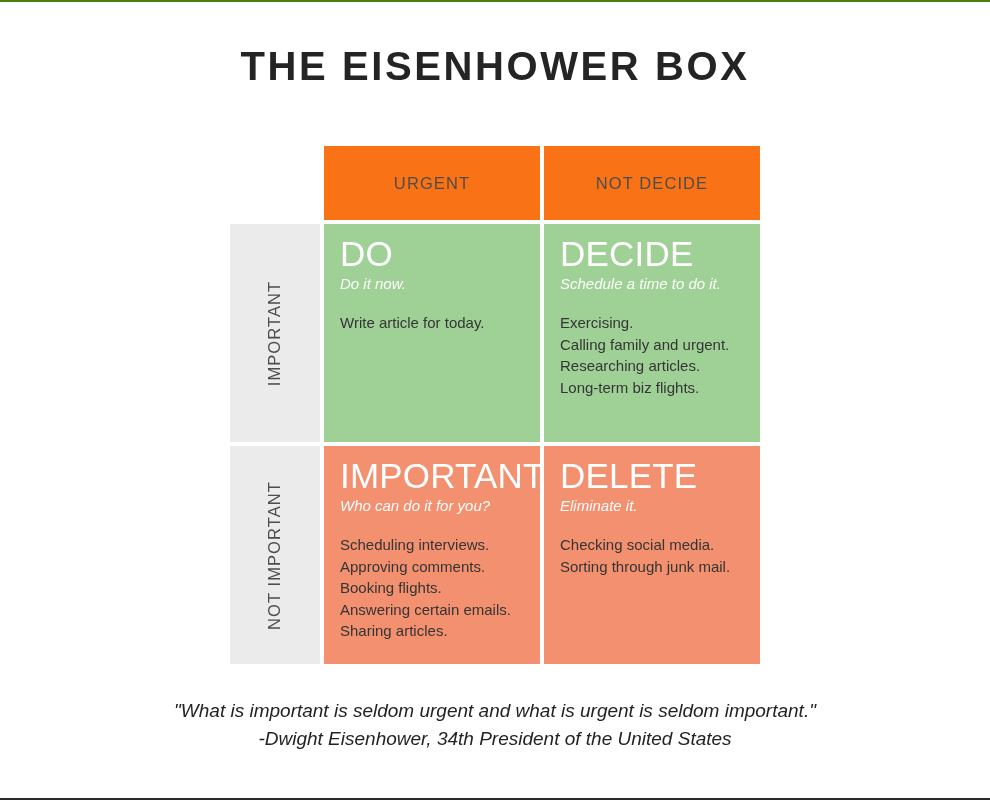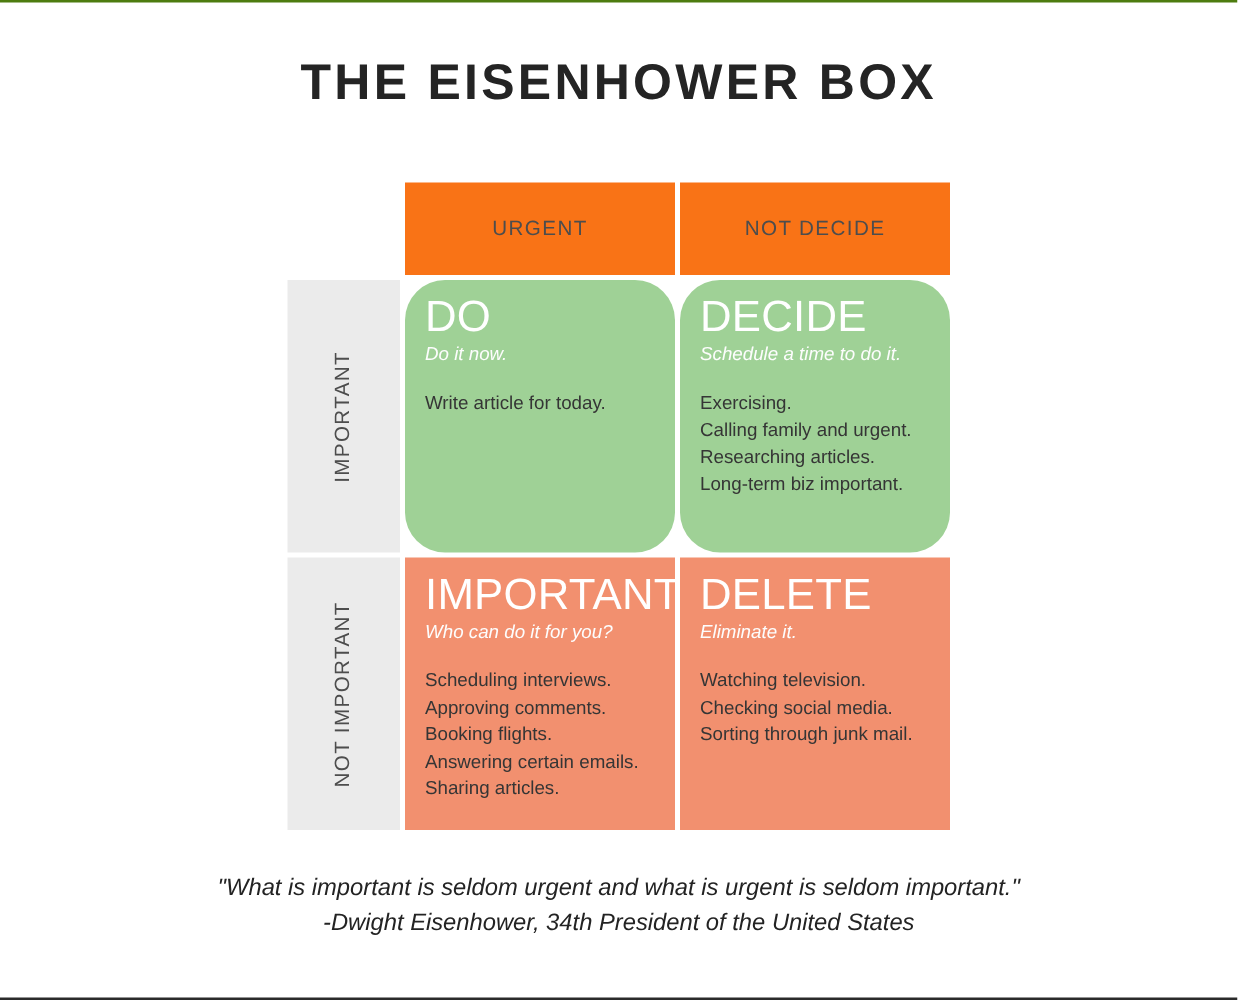--- a/index.html
+++ b/index.html
@@ -80,21 +80,21 @@
     letter-spacing: 1.1px;
     color: #4d4d4d;
   }
 
   
   .quad {
     padding: 12px 0 0 16px;
     box-sizing: border-box;
     overflow: hidden;
   }
-  .quad.green  { background: #9fd196; border-radius: 32px; }
+  .quad.green  { background: #9fd196; }
   .quad.salmon { background: #f2906f; }
 
   .quad-title {
     font-size: 35px;
     font-weight: 400;
     color: #ffffff;
     line-height: 1.02;
     letter-spacing: 0.2px;
     white-space: nowrap;
   }
@@ -168,21 +168,21 @@
       </div>
     </div>
 
     <div class="quad green">
       <div class="quad-title">DECIDE</div>
       <div class="quad-sub">Schedule a time to do it.</div>
       <div class="quad-list">
         <div class="item">Exercising.</div>
         <div class="item">Calling family and urgent.</div>
         <div class="item">Researching articles.</div>
-        <div class="item">Long-term biz important.</div>
+        <div class="item">Long-term biz flights.</div>
       </div>
     </div>
 
     <div class="row-head">
       <span>NOT IMPORTANT</span>
     </div>
 
     <div class="quad salmon">
       <div class="quad-title">IMPORTANT</div>
       <div class="quad-sub">Who can do it for you?</div>
@@ -192,21 +192,20 @@
         <div class="item">Booking flights.</div>
         <div class="item">Answering certain emails.</div>
         <div class="item">Sharing articles.</div>
       </div>
     </div>
 
     <div class="quad salmon">
       <div class="quad-title">DELETE</div>
       <div class="quad-sub">Eliminate it.</div>
       <div class="quad-list">
-        <div class="item">Watching television.</div>
         <div class="item">Checking social media.</div>
         <div class="item">Sorting through junk mail.</div>
       </div>
     </div>
 
   </div>
 
   <div class="quote-block">
     <div class="quote-line">"What is important is seldom urgent and what is urgent is seldom important."</div>
     <div class="quote-attrib">-Dwight Eisenhower, 34th President of the United States</div>

